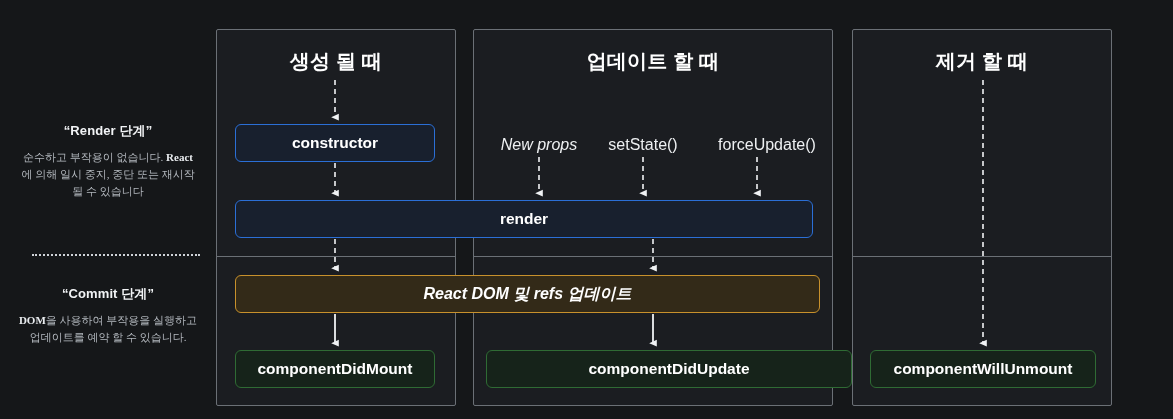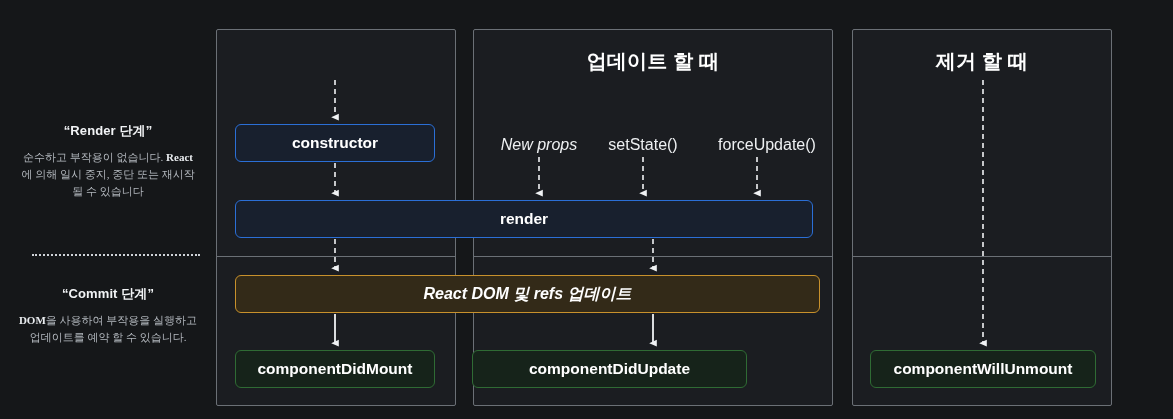--- a/index.html
+++ b/index.html
@@ -124,21 +124,21 @@
   }
   .node.green {
     background: #16231a;
     border: 1.3px solid #2f6b34;
   }
 
   #node-constructor       { left: 235px; top: 124px; width: 200px; }
   #node-render            { left: 235px; top: 200px; width: 578px; }
   #node-reactdom          { left: 235px; top: 275px; width: 585px; }
   #node-didmount          { left: 235px; top: 350px; width: 200px; }
-  #node-didupdate         { left: 472px; top: 350px; width: 275px; }
+  #node-didupdate         { left: 486px; top: 350px; width: 366px; }
   #node-willunmount       { left: 870px; top: 350px; width: 226px; }
 
   
   .trigger-label {
     position: absolute;
     font-size: 16px;
     color: #eef0f2;
     white-space: nowrap;
     text-align: center;
     transform: translateX(-50%);
@@ -169,20 +169,21 @@
 
     <div class="sidebar-divider"></div>
 
     <div class="phase-block phase-commit">
       <div class="phase-title">“Commit 단계”</div>
       <div class="phase-desc"><span></span><b>DOM</b><span>을 사용하여 부작용을 실행하고 업데이트를 예약 할 수 있습니다.</span></div>
     </div>
   </div>
 
   <div class="panel" id="panel-mount">
+    <div class="panel-title">생성 될 때</div>
     <div class="panel-divider"></div>
   </div>
 
   <div class="panel" id="panel-update">
     <div class="panel-title">업데이트 할 때</div>
     <div class="panel-divider"></div>
   </div>
 
   <div class="panel" id="panel-unmount">
     <div class="panel-title">제거 할 때</div>

